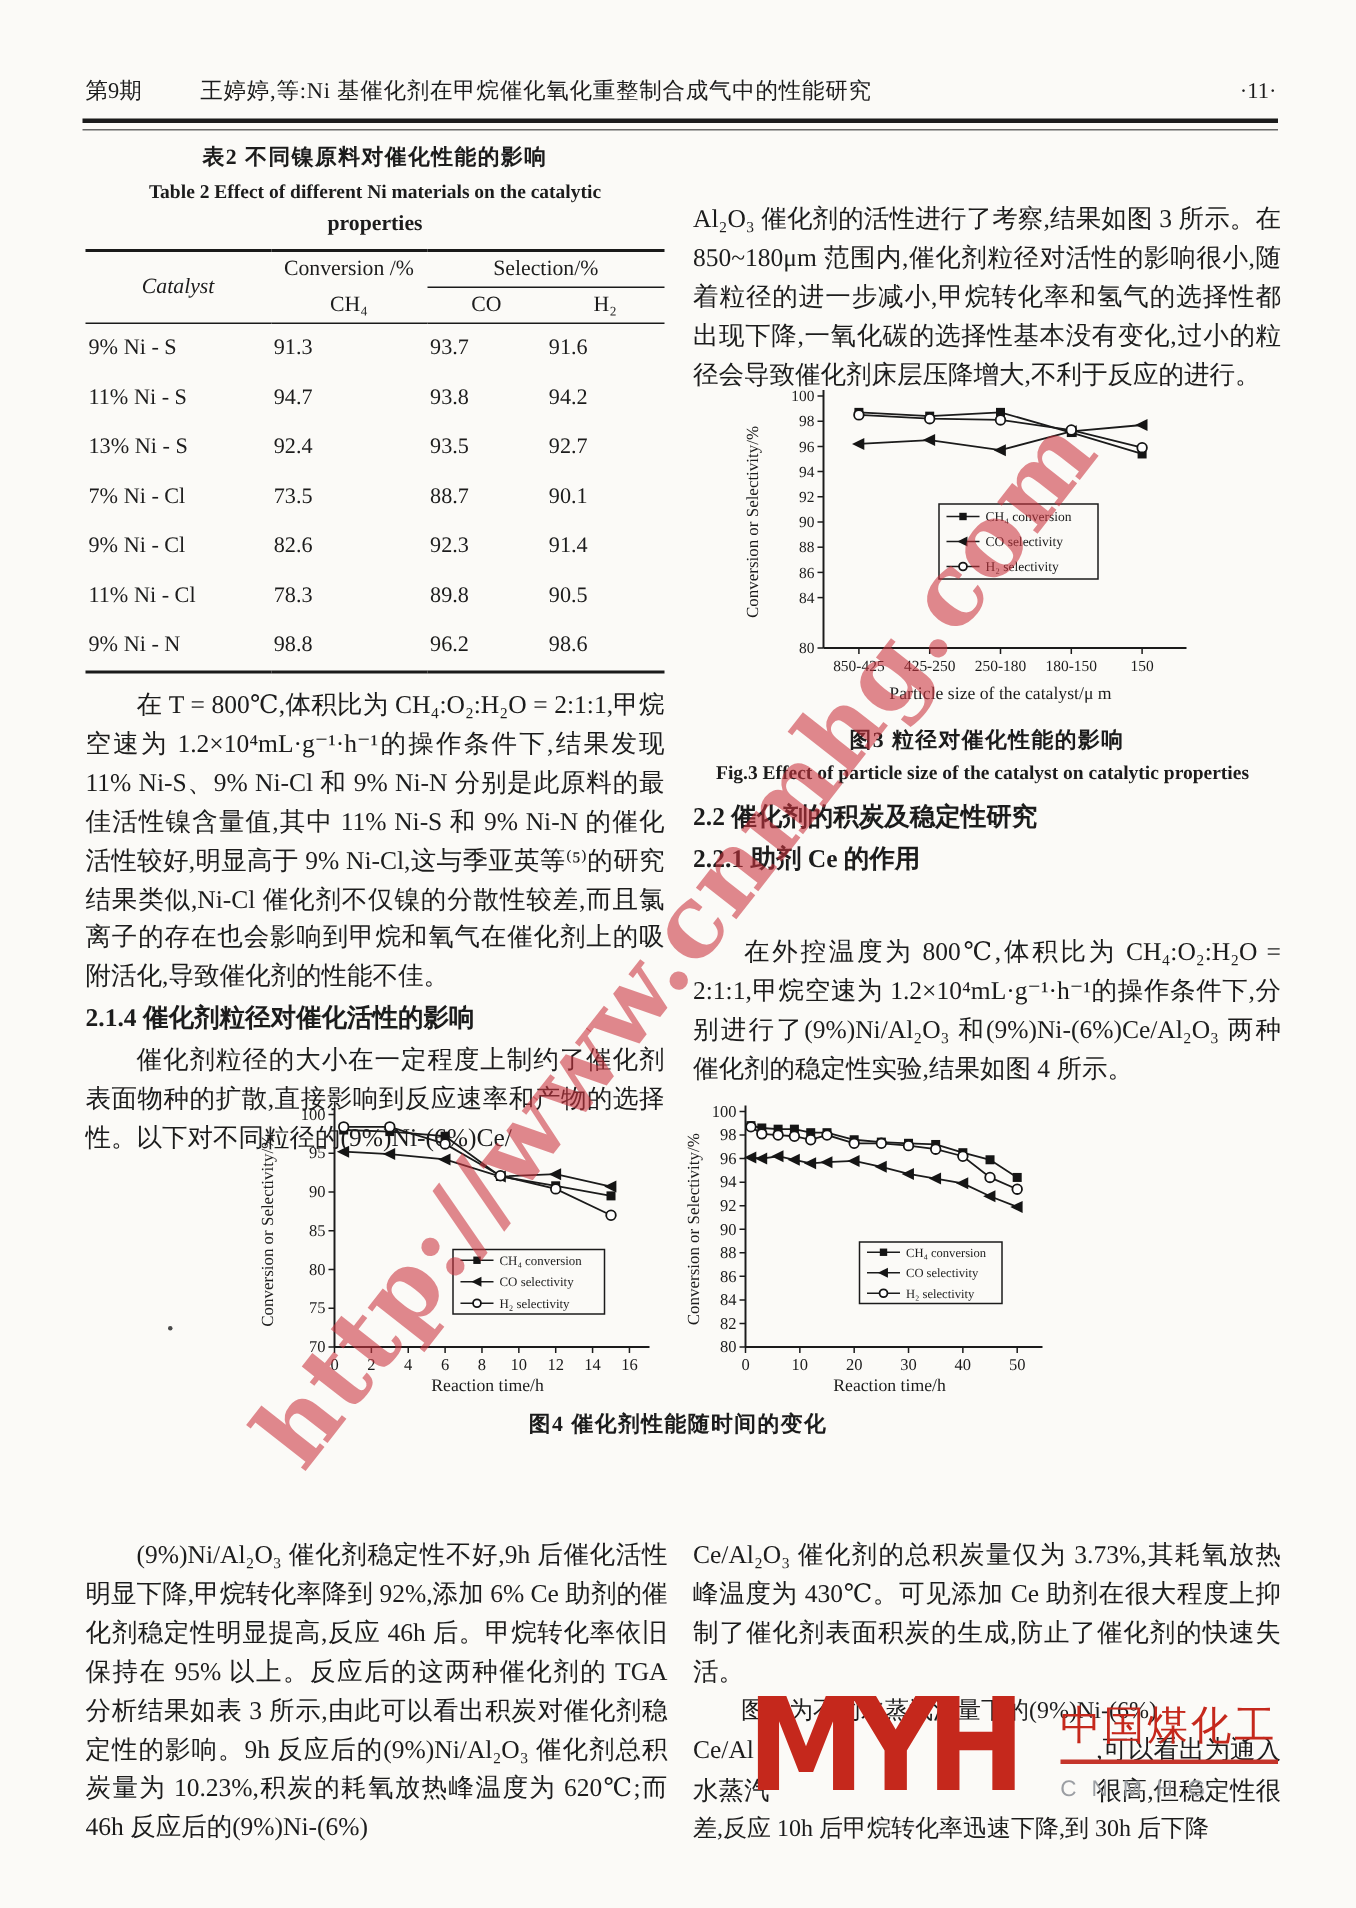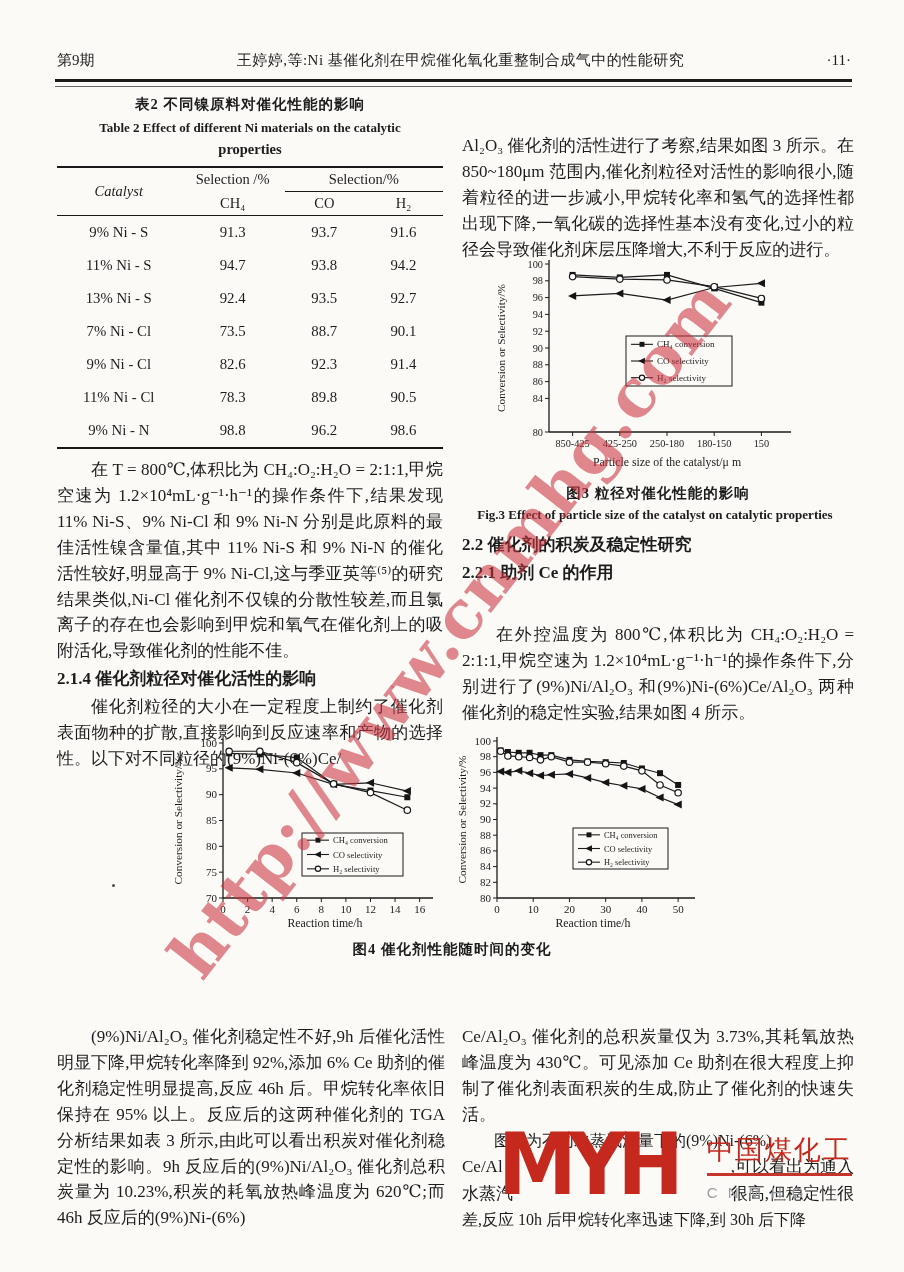--- a/index.html
+++ b/index.html
@@ -2,35 +2,35 @@
 <html><head>
 <meta charset="utf-8">
 <style>
   html,body{margin:0;padding:0;background:#d8d8d8;}
   .page{position:relative;width:904px;height:1272px;background:#fbfaf7;overflow:hidden;
         font-family:"Liberation Serif","DejaVu Serif",serif;color:#1c1c1c;}
   .abs{position:absolute;margin-top:36px;}
   
   .header{position:absolute;left:57px;top:51px;width:794px;display:flex;justify-content:space-between;
           align-items:baseline;font-size:15px;}
-  .header .htitle{flex:1;text-align:center;letter-spacing:.5px;}
+  .header .htitle{flex:1;text-align:left;letter-spacing:.5px;padding-left:39px;}
   .header-rule{position:absolute;left:55px;top:79px;width:797px;height:4px;
                border-top:3px solid #1b1b1b;border-bottom:1px solid #666;}
   
   .col-left{position:absolute;left:57px;top:95px;width:386px;}
   .tcap-cn{text-align:center;font-weight:bold;font-size:14.5px;letter-spacing:1px;margin-bottom:6px;}
   .tcap-en{text-align:center;font-weight:bold;font-size:13px;}
   .tcap-en2{text-align:center;font-weight:bold;font-size:14.5px;margin:5px 0 8px 0;}
   table.t2{width:100%;border-collapse:collapse;border-top:2.3px solid #1a1a1a;border-bottom:2.3px solid #1a1a1a;
            font-size:14.8px;}
   table.t2 th{font-weight:normal;text-align:center;padding:3px 2px;font-size:14.5px;}
   table.t2 thead tr:last-child th{border-bottom:1.6px solid #1a1a1a;}
   table.t2 th[rowspan]{border-bottom:1.6px solid #1a1a1a;vertical-align:middle;font-style:italic;}
   table.t2 th.sel{border-bottom:1.1px solid #1a1a1a;}
-  table.t2 td{text-align:center;padding:8px 2px;}
+  table.t2 td{padding:8px 2px;}
   .para{font-size:17px;line-height:25.9px;text-align:justify;}
   .indent{text-indent:2em;}
   .heading{font-size:17px;font-weight:bold;line-height:26px;margin:2px 0;}
   
   .chart{position:absolute;}
   .chart svg text{font-family:"Liberation Serif","DejaVu Serif",serif;}
   
   .figcap-cn{position:absolute;left:0;width:904px;text-align:center;font-weight:bold;font-size:14.5px;letter-spacing:1px;}
   .figcap-en{position:absolute;left:0;width:904px;text-align:center;font-weight:bold;font-size:13.5px;}
   .rcap-cn{position:absolute;left:462px;width:392px;text-align:center;font-weight:bold;font-size:14.5px;letter-spacing:1px;}
@@ -70,21 +70,21 @@
     <table class="t2">
       <colgroup>
           <col style="width:32%">
           <col style="width:27%">
           <col style="width:20.5%">
           <col style="width:20.5%">
         </colgroup>
       <thead>
         <tr>
           <th rowspan="2">Catalyst</th>
-          <th>Selection /%</th>
+          <th>Conversion /%</th>
           <th colspan="2" class="sel">Selection/%</th>
         </tr>
         <tr>
           <th>CH₄</th>
           <th>CO</th>
           <th>H₂</th>
         </tr>
       </thead>
       <tbody>
           <tr>

